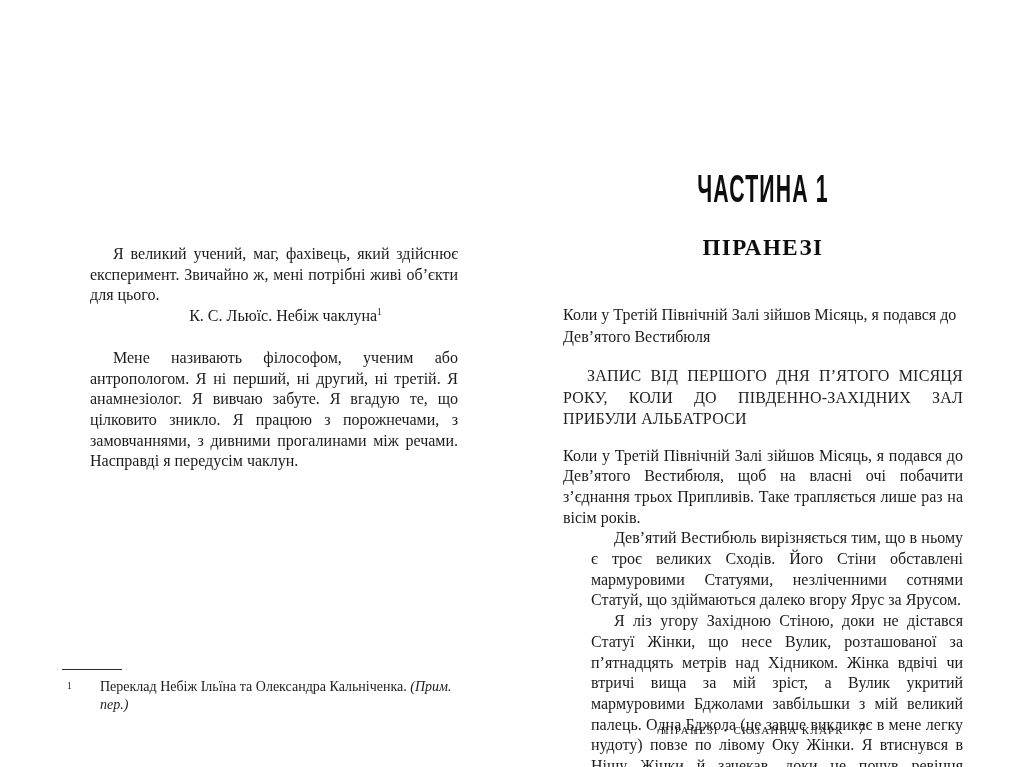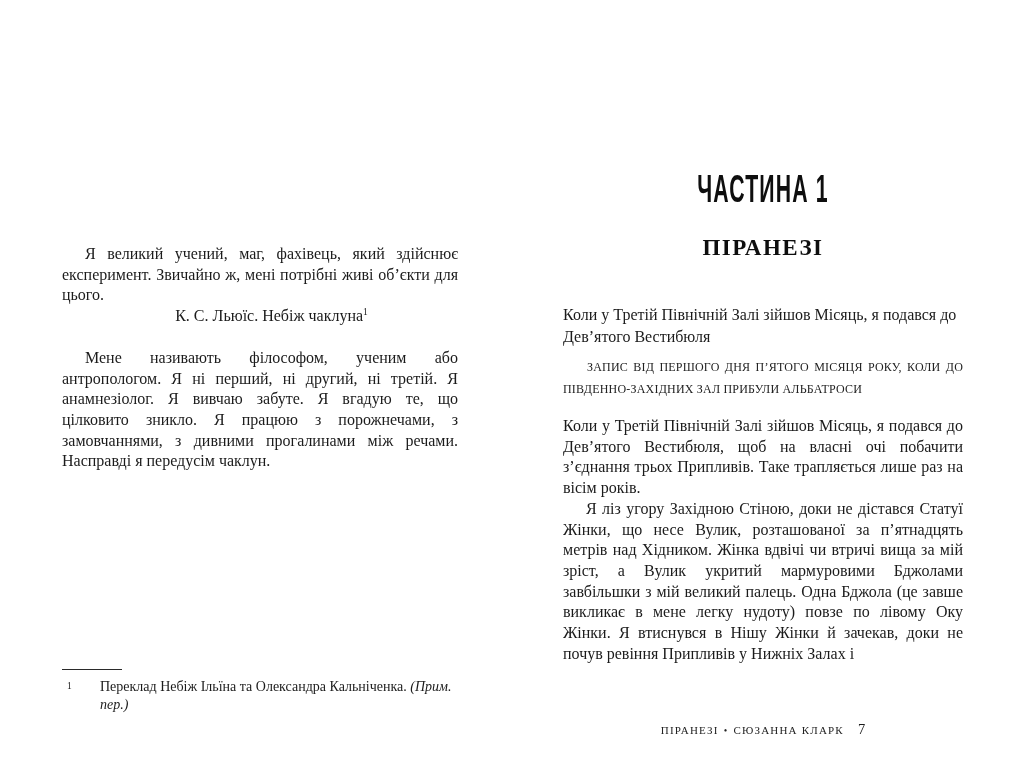--- a/index.html
+++ b/index.html
@@ -17,21 +17,21 @@
   .page-left  { left: 62px;  width: 396px; }
   .page-right { left: 563px; width: 400px; }
 
   
   .epigraphs { padding-top: 244px; }
   .para {
     font-size: 16px;
     line-height: 20.7px;
     text-align: justify;
   }
-  .indent { text-indent: 23px; }
+  .indent { text-indent: 23px; margin-left: 28px; }
   .attribution-line { text-align: center; }
   .gap-top { margin-top: 21px; }
   sup.ref {
     font-size: 9.5px;
     line-height: 0;
     vertical-align: 6px;
   }
   .footnote-block { position: absolute; left: 0; top: 669px; width: 100%; }
   .footnote-rule { width: 60px; height: 0; border-top: 1.4px solid #2a2a2a; }
   .footnote-line {
@@ -73,22 +73,22 @@
     text-align: center;
     color: #0e0e0e;
   }
   .entry-heading {
     margin-top: 42px;
     font-size: 16px;
     line-height: 21.5px;
     text-align: left;
   }
   .entry-subheading {
-    margin-top: 10px;
-    font-size: 12px;
+    margin-top: 18px;
+    font-size: 16px;
     line-height: 21.5px;
     letter-spacing: 0.2px;
     text-align: justify;
     text-indent: 24px;
     color: #222;
   }
   .body-text { margin-top: 16px; }
   .running-footer {
     position: absolute;
     top: 721px;
@@ -124,20 +124,21 @@
   </div>
 
   <div class="page page-right">
     <h1 class="part-title">ЧАСТИНА 1</h1>
     <h2 class="chapter-title">ПІРАНЕЗІ</h2>
     <p class="entry-heading">Коли у Третій Північній Залі зійшов Місяць, я подався до Дев’ятого Вестибюля</p>
     <p class="entry-subheading">ЗАПИС ВІД ПЕРШОГО ДНЯ П’ЯТОГО МІСЯЦЯ РОКУ, КОЛИ ДО ПІВДЕННО-ЗАХІДНИХ ЗАЛ ПРИБУЛИ АЛЬБАТРОСИ</p>
 
     <div class="body-text">
       <p class="para">Коли у Третій Північній Залі зійшов Місяць, я подався до Дев’ятого Вестибюля, щоб на власні очі побачити з’єднання трьох Припливів. Таке трапляється лише раз на вісім років.</p>
+      <p class="para indent">Дев’ятий Вестибюль вирізняється тим, що в ньому є троє великих Сходів. Його Стіни обставлені мармуровими Статуями, незліченними сотнями Статуй, що здіймаються далеко вгору Ярус за Ярусом.</p>
       <p class="para indent">Я ліз угору Західною Стіною, доки не дістався Статуї Жінки, що несе Вулик, розташованої за п’ятнадцять метрів над Хідником. Жінка вдвічі чи втричі вища за мій зріст, а Вулик укритий мармуровими Бджолами завбільшки з мій великий палець. Одна Бджола (це завше викликає в мене легку нудоту) повзе по лівому Оку Жінки. Я втиснувся в Нішу Жінки й зачекав, доки не почув ревіння Припливів у Нижніх Залах і</p>
     </div>
 
     <div class="running-footer">
       <span>ПІРАНЕЗІ</span><span class="footer-sep">•</span><span>СЮЗАННА КЛАРК</span><span class="footer-page">7</span>
     </div>
   </div>
 
 </div>
 

